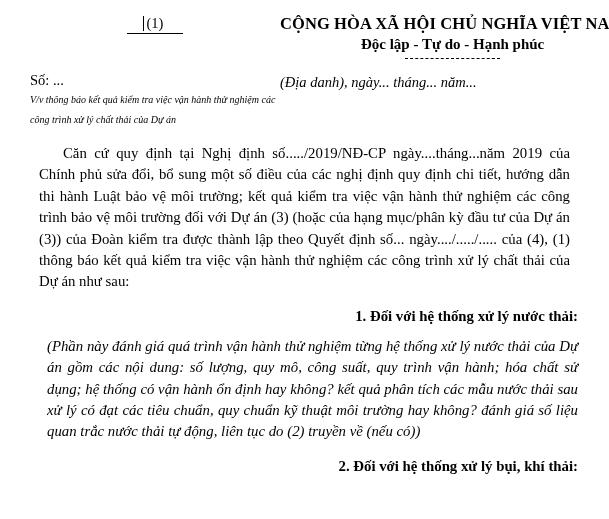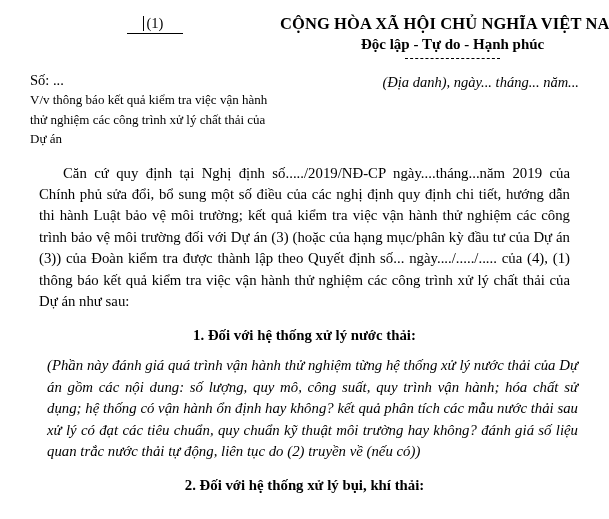--- a/index.html
+++ b/index.html
@@ -96,30 +96,31 @@
     padding: 12px 30px 0 30px;
     box-sizing: border-box;
   }
   .subheader-left {
     width: 250px;
     flex: 0 0 250px;
     text-align: left;
   }
   .subheader-right {
     flex: 1 1 auto;
-    text-align: right;
+    text-align: left;
     padding-top: 2px;
   }
   .doc-number {
     font-size: 14.5px;
     line-height: 19px;
   }
   .subject-line {
-    font-size: 13px;
+    font-size: 10px;
     line-height: 19.5px;
+    font-style: italic;
   }
   .place-date {
     font-size: 14.5px;
     font-style: italic;
     line-height: 19px;
     white-space: nowrap;
   }
 
   
   .recipient {
@@ -143,21 +144,21 @@
     line-height: 21.4px;
     text-align: justify;
     text-indent: 24px;
     text-justify: inter-word;
   }
   h2.section {
     margin: 13px 0 0 0;
     font-size: 14.8px;
     font-weight: bold;
     line-height: 21px;
-    text-align: center;
+    text-align: right;
   }
   p.note {
     margin: 9px 0 0 16px;
     font-size: 14.8px;
     font-style: italic;
     line-height: 21.4px;
     text-align: justify;
     text-indent: 0;
   }
   .section-last {

